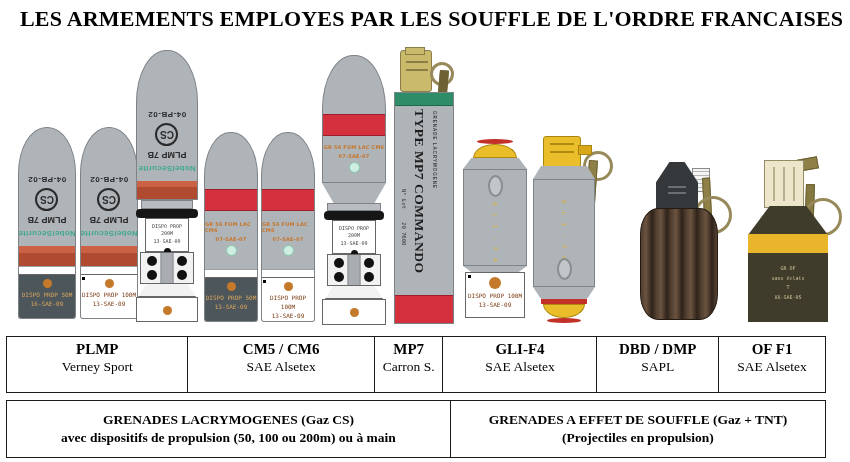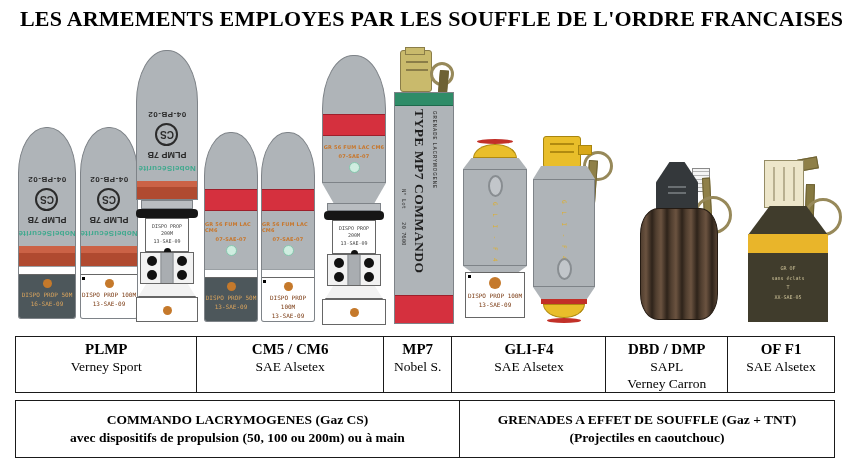--- a/index.html
+++ b/index.html
@@ -57,21 +57,21 @@
   .gli-dots{font:6px "DejaVu Sans Mono",monospace;color:#DFAF2A;letter-spacing:2px;white-space:pre}
 
   .dcap{background:#34383B;clip-path:polygon(32% 0,68% 0,100% 42%,100% 100%,0 100%,0 42%);position:absolute}
   .dtag{position:absolute;background:repeating-linear-gradient(0deg,#f4f4f4 0 3px,#b5b5b5 3px 4px);border:1px solid #8a8a8a}
   .barrel{position:absolute;background:repeating-linear-gradient(90deg,#503E2F 0px,#6B5340 5px,#2E231A 11px,#503E2F 15px);border:1px solid #241A12;border-radius:18px/26px}
   .obody{background:#403C2C;clip-path:polygon(27% 0,73% 0,100% 25%,100% 100%,0 100%,0 25%);position:absolute}
   .oband{position:absolute;left:0;right:0;top:28px;height:19px;background:#E9B52A}
   .of-text{position:absolute;left:0;right:0;top:58px;text-align:center;font:5px "DejaVu Sans Mono",monospace;color:#CFC49A;line-height:1.9}
 
   
-  .tblrow{position:absolute;left:15px;width:820px;display:flex;border:1.6px solid #1a1a1a;background:#fff}
+  .tblrow{position:absolute;left:6px;width:820px;display:flex;border:1.6px solid #1a1a1a;background:#fff}
   .cell{border-right:1.6px solid #1a1a1a;text-align:center;padding-top:3px}
   .cell:last-child{border-right:none}
   .cell .nm{font-weight:bold;font-size:15px;line-height:1.25}
   .cell .mk{font-size:13.5px;line-height:1.25}
   .catcell{border-right:1.6px solid #1a1a1a;display:flex;flex-direction:column;justify-content:center;text-align:center;font-weight:bold;font-size:13.5px;line-height:1.35}
   .catcell:last-child{border-right:none}
 </style>
 </head>
 <body>
 
@@ -305,39 +305,38 @@
   <div class="cell" style="width:185px">
     <div class="nm">PLMP</div>
     <div class="mk">Verney Sport</div>
   </div>
   <div class="cell" style="width:190px">
     <div class="nm">CM5 / CM6</div>
     <div class="mk">SAE Alsetex</div>
   </div>
   <div class="cell" style="width:70px">
     <div class="nm">MP7</div>
-    <div class="mk">Nobel S.</div>
+    <div class="mk">Carron S.</div>
   </div>
   <div class="cell" style="width:157px">
     <div class="nm">GLI-F4</div>
     <div class="mk">SAE Alsetex</div>
   </div>
   <div class="cell" style="width:124px">
     <div class="nm">DBD / DMP</div>
     <div class="mk">SAPL</div>
-    <div class="mk">Verney Carron</div>
   </div>
   <div class="cell" style="width:108px">
     <div class="nm">OF F1</div>
     <div class="mk">SAE Alsetex</div>
   </div>
 </div>
 
 <div class="tblrow" style="top:400px;height:58px">
   <div class="catcell" style="width:445px">
-    <div>COMMANDO LACRYMOGENES (Gaz CS)</div>
+    <div>GRENADES LACRYMOGENES (Gaz CS)</div>
     <div>avec dispositifs de propulsion (50, 100 ou 200m) ou à main</div>
   </div>
   <div class="catcell" style="width:375px">
     <div>GRENADES A EFFET DE SOUFFLE (Gaz + TNT)</div>
-    <div>(Projectiles en caoutchouc)</div>
+    <div>(Projectiles en propulsion)</div>
   </div>
 </div>
 
 </body></html>

